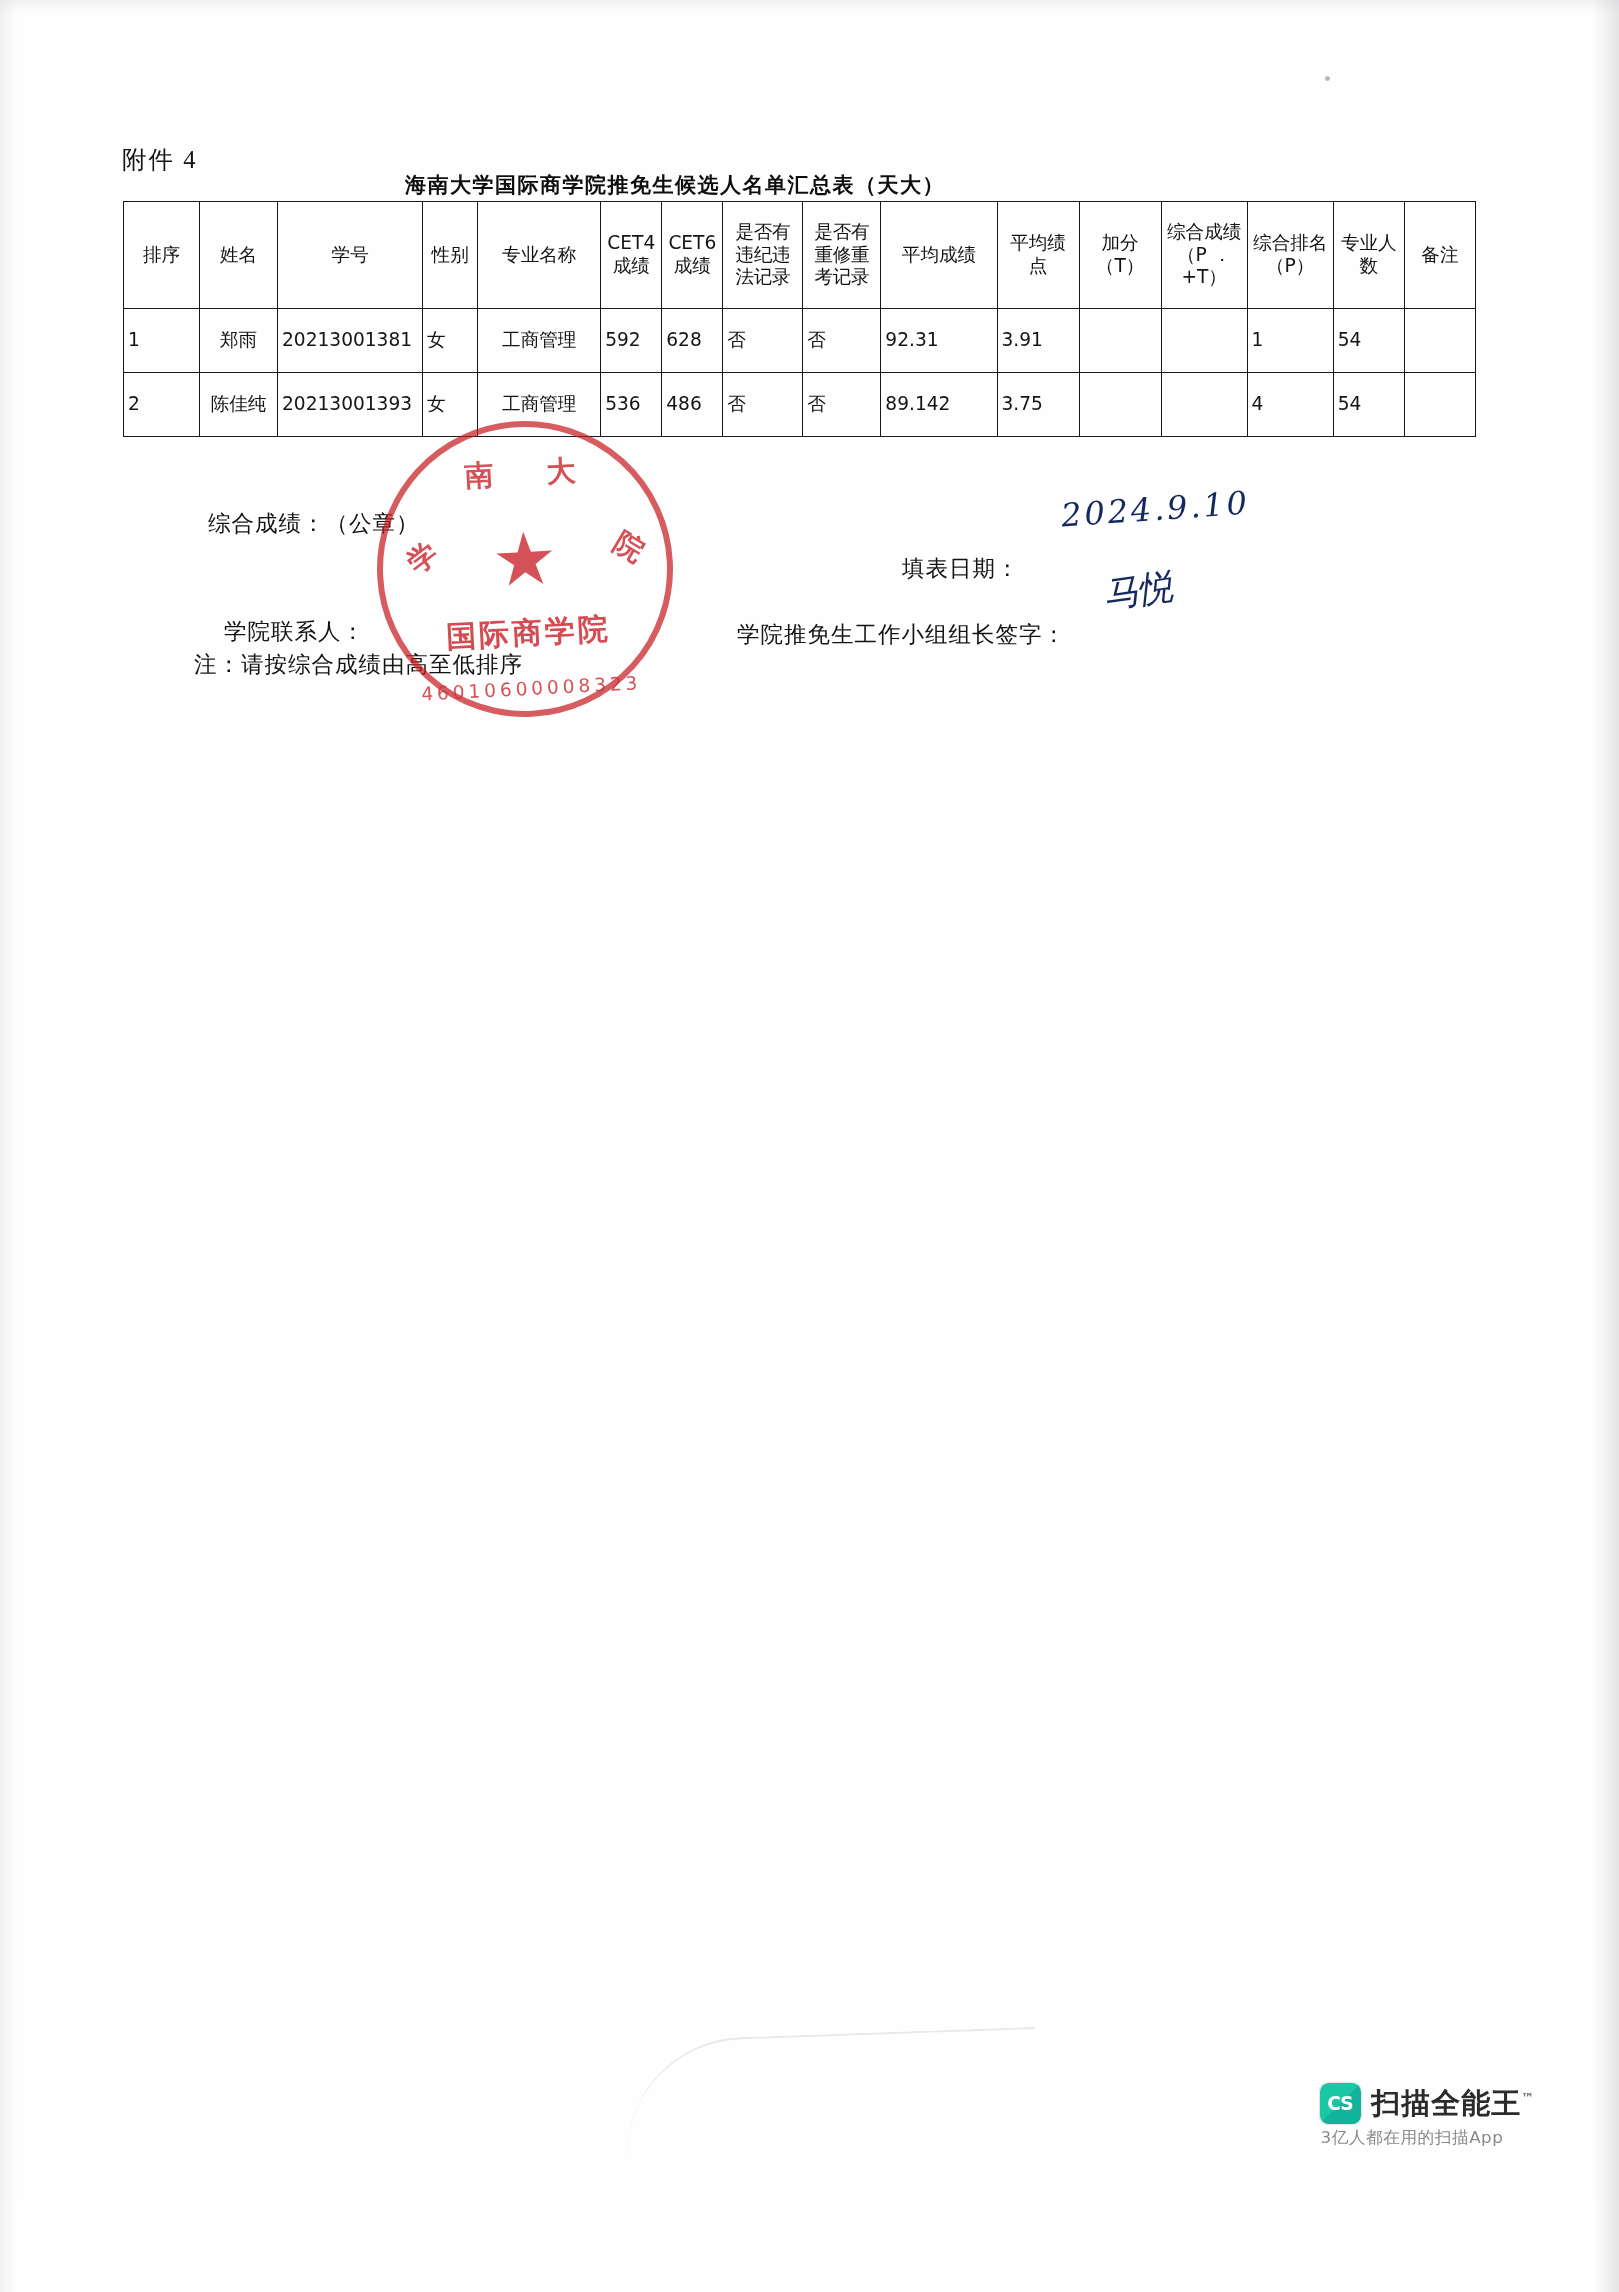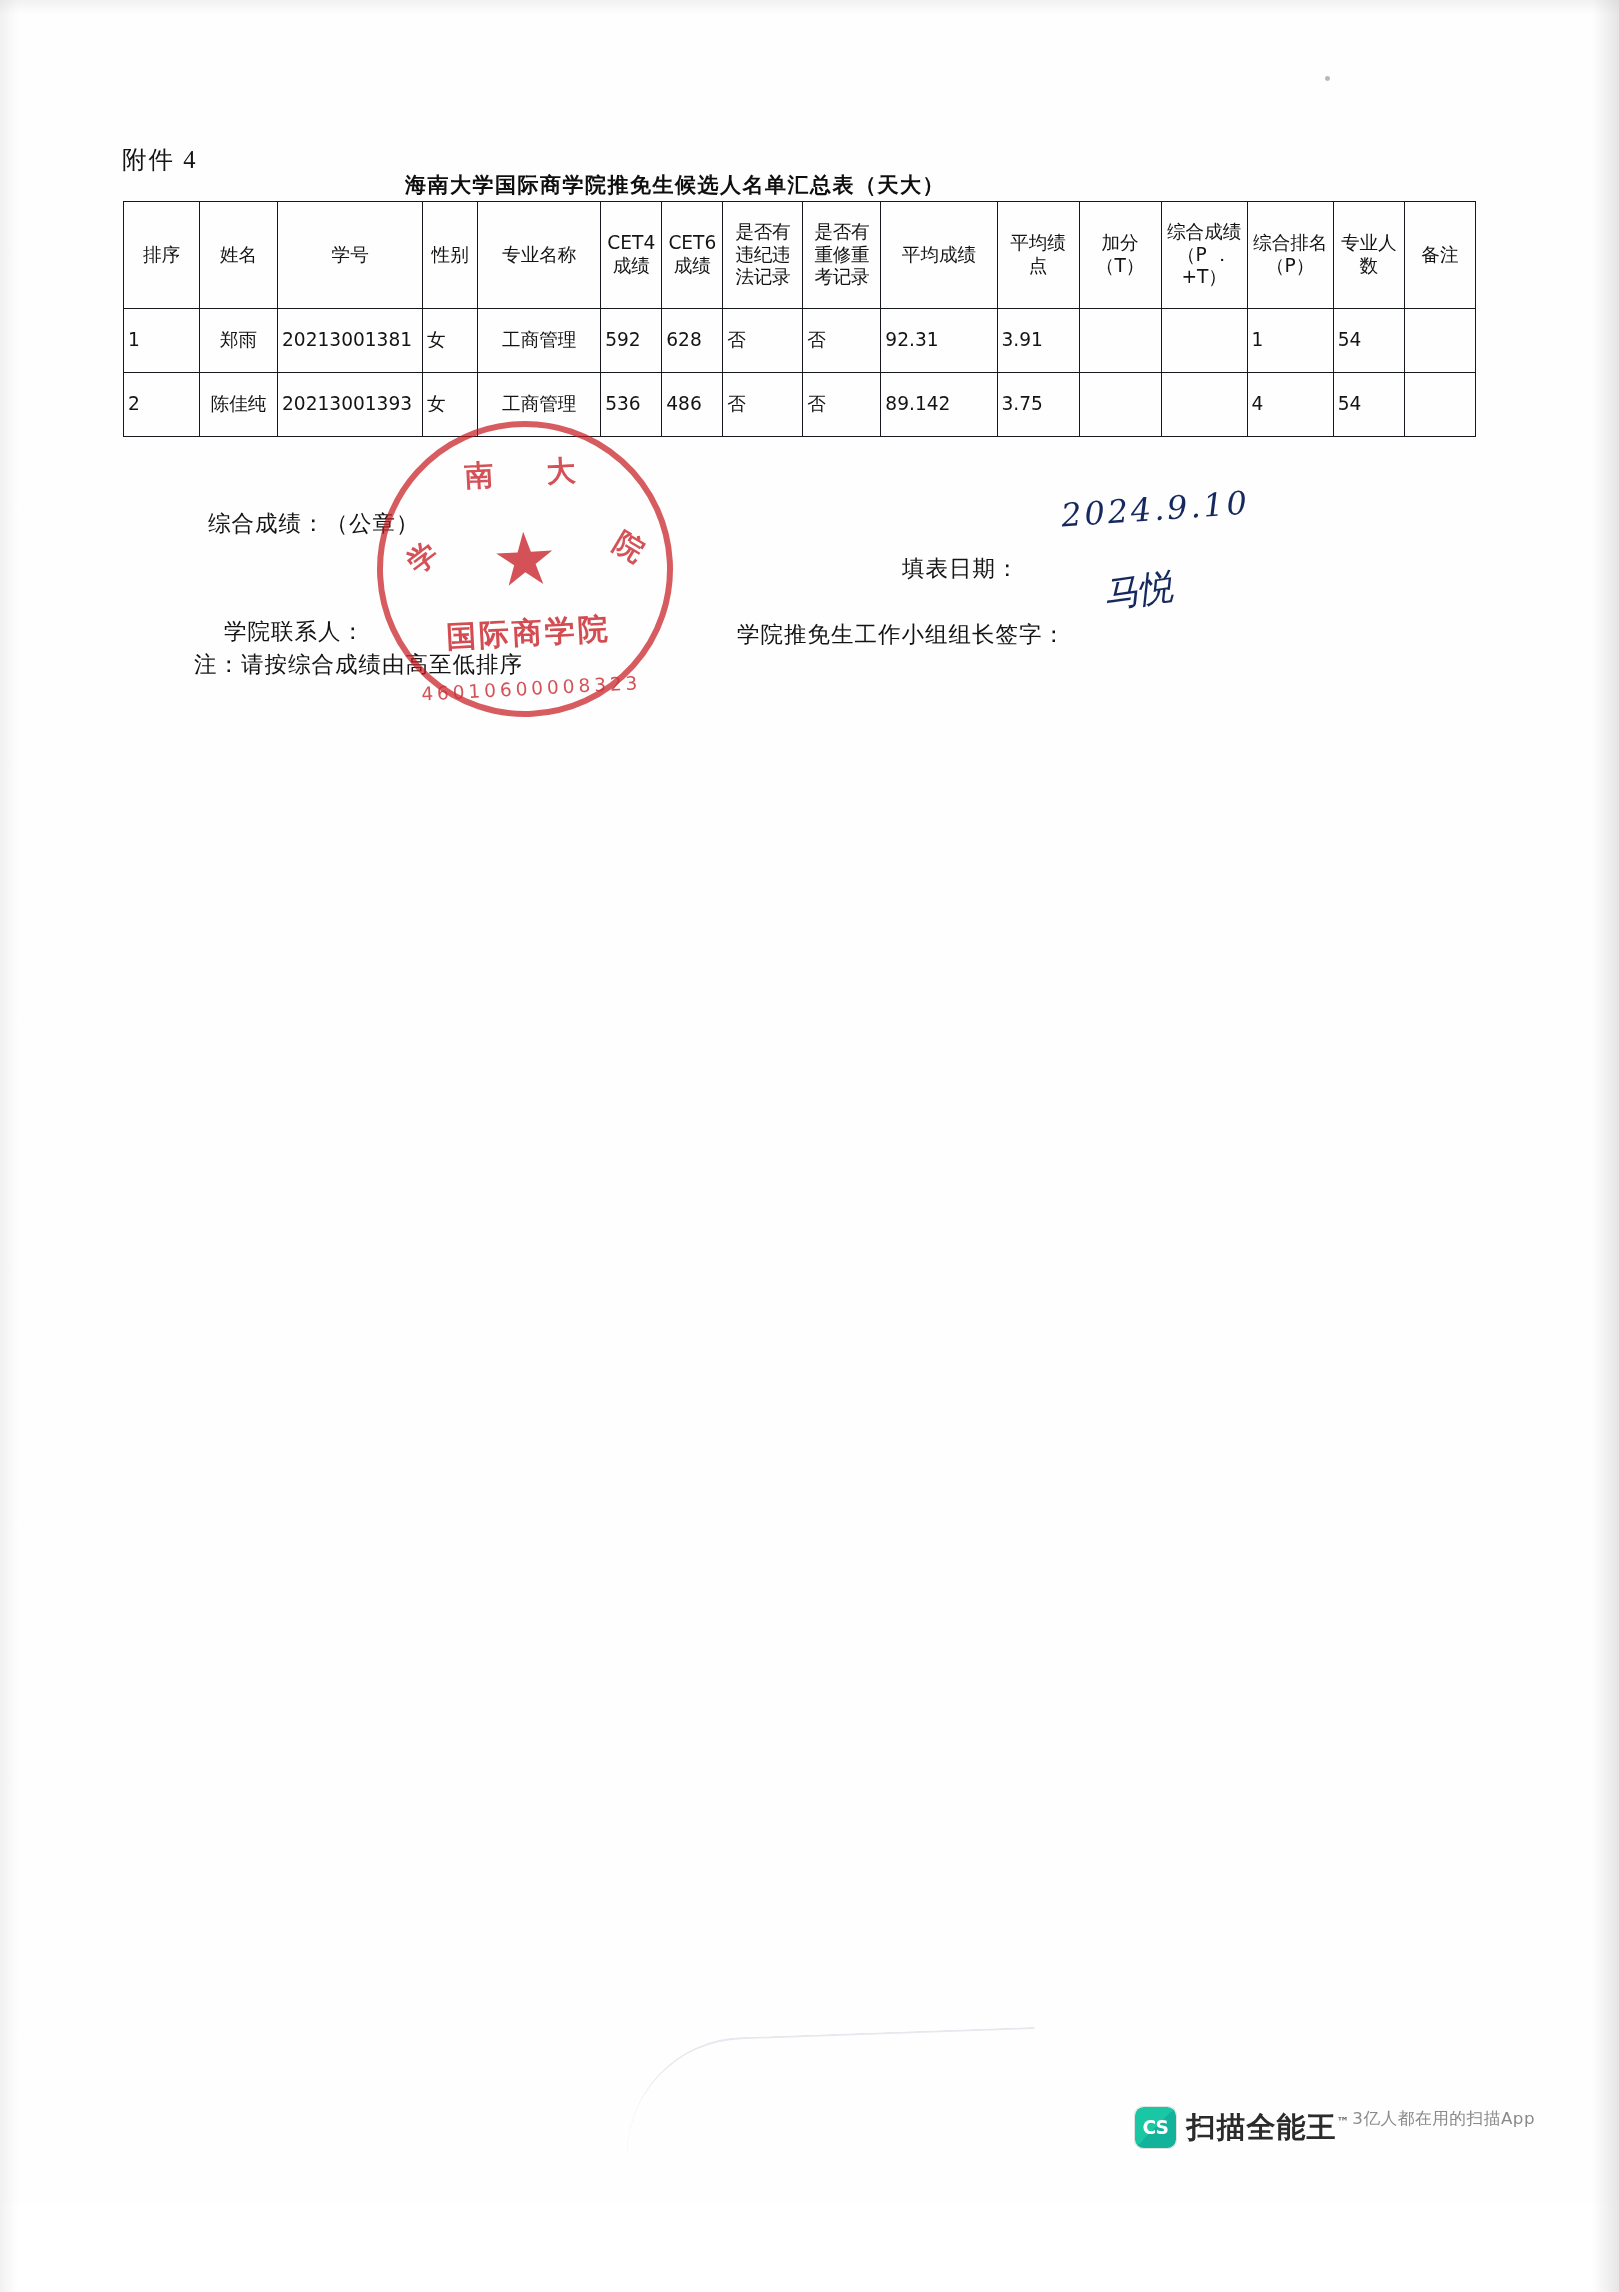--- a/index.html
+++ b/index.html
@@ -253,21 +253,21 @@
     letter-spacing: 3.9px;
     color: rgba(198, 24, 30, 0.85);
     font-family: "DejaVu Sans", sans-serif;
   }
 
   
   .cs-watermark {
     position: absolute;
     right: 84px; bottom: 53px;
     display: flex;
-    flex-direction: row;
+    flex-direction: column;
     align-items: flex-start;
   }
   .cs-row {
     display: flex;
     align-items: center;
     gap: 9.8px;
   }
   .cs-logo {
     width: 41px; height: 41px;
     border-radius: 8.8px;

